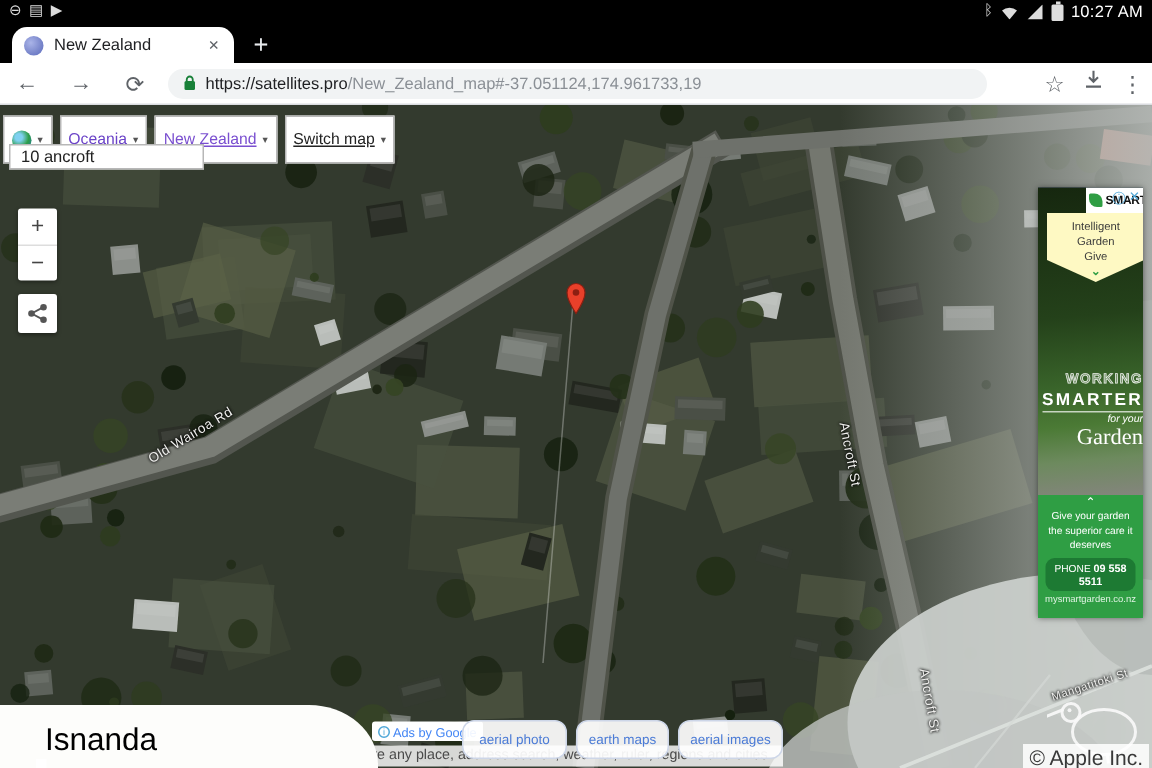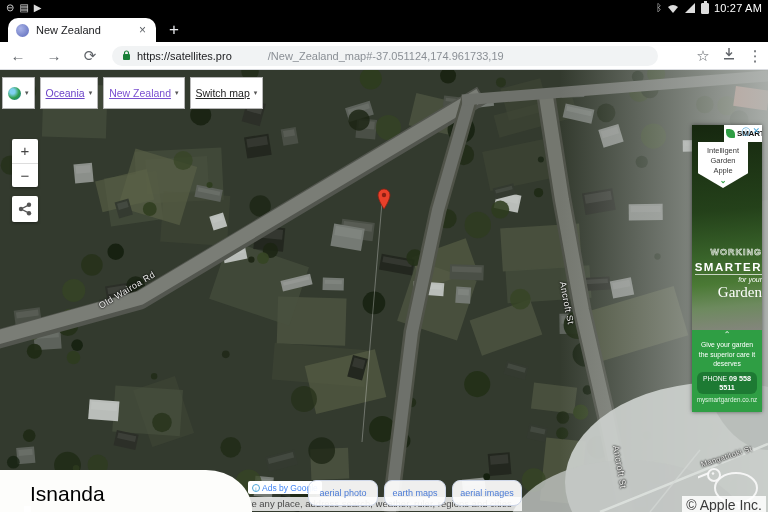--- a/index.html
+++ b/index.html
@@ -29,21 +29,21 @@
     font-size:17px; text-align:center; line-height:23px; cursor:pointer; }
 
   
   .toolbar { position:absolute; top:42px; left:0; width:768px; height:28px; background:#fff;
     border-bottom:1px solid #dadce0; display:flex; align-items:center; }
   .nav-ico { color:#5f6368; font-size:15px; width:36px; text-align:center; cursor:pointer; }
   .omnibox { margin-left:4px; width:546px; height:20px; background:#f1f3f4; border-radius:11px;
     display:flex; align-items:center; padding:0 10px; gap:6px; overflow:hidden; }
   .url { font-size:11px; white-space:nowrap; }
   .url .host { color:#202124; }
-  .url .path { color:#8a8f95;margin-left:36px; }
+  .url .path { color:#8a8f95; }
   .tb-right { display:flex; align-items:center; margin-left:auto; }
   .tb-right .nav-ico { width:26px; }
 
   
   .map { position:absolute; top:70px; left:0; width:768px; height:442px; background:#343b30; overflow:hidden; }
   .map svg.base { position:absolute; top:0; left:0; }
 
   .street { position:absolute; color:#f0f0ee; font-size:9px; letter-spacing:.4px; white-space:nowrap;
     text-shadow:0 0 2px #000, 0 0 2px #000; }
 
@@ -76,21 +76,21 @@
     box-shadow:0 0 4px rgba(0,0,0,.5); }
   .ad-photo { position:absolute; inset:0;
     background:linear-gradient(175deg,#16270f 0%,#24411a 30%,#39642a 46%,#4b7a35 55%,#6d8a5e 63%,#84857d 72%,#3f5b2f 84%,#2f9e44 90%,#2f9e44 100%); }
   .adchoices { position:absolute; right:2px; top:1px; color:#4ea7d8; font-size:9px; display:flex; gap:2px; z-index:5; }
   .adchoices span { cursor:pointer; }
   .ad-head { position:absolute; top:0; left:0; width:70px; height:17px; background:#fff; z-index:3;
     display:flex; align-items:center; padding:0 2px; gap:2px;margin-left:32px; }
   .leaf { width:9px; height:9px; background:#2f9e44; border-radius:1px 60% 1px 60%; flex:0 0 auto; }
   .brand-smart { font-size:8px; font-weight:bold; color:#111; letter-spacing:-.2px; }
   .brand-garden { font-size:8.5px; color:#1c3a22; font-family:"Liberation Serif",serif; letter-spacing:-.2px; }
-  .pennant { position:absolute; top:17px; left:6px; width:50px; height:46px; background:#ffffff; z-index:2;
+  .pennant { position:absolute; top:17px; left:6px; width:65px; height:46px; background:#fef9c3; z-index:2;
     clip-path:polygon(0 0,100% 0,100% 68%,50% 100%,0 68%);
     text-align:center; font-size:7.5px; color:#3a3a3a; padding-top:4px; line-height:1.35; }
   .pennant .chev { color:#2f9e44; font-size:8px; font-weight:bold; }
   .ad-working { position:absolute; top:122px; left:0; width:70px; text-align:right; color:#fff; z-index:2; }
   .w1 { font-size:9px; font-weight:bold; letter-spacing:1px; color:rgba(255,255,255,.28);
     -webkit-text-stroke:.5px rgba(255,255,255,.9); }
   .w2 { font-size:11.5px; font-weight:bold; letter-spacing:1.5px; border-bottom:1px solid rgba(255,255,255,.7);
     display:inline-block; padding-bottom:1px; }
   .w3 { font-size:7px; font-style:italic; margin-top:1px; }
   .w4 { font-size:15px; font-family:"Liberation Serif",serif; margin-top:1px; }
@@ -541,20 +541,21 @@
       <div class="ddl">
         <a class="lnk-country">New Zealand</a>
         <span class="caret">▾</span>
       </div>
       <div class="ddl">
         <a class="lnk-plain">Switch map</a>
         <span class="caret">▾</span>
       </div>
     </div>
 
+    <input class="searchbox" type="text" value="10 ancroft" style="">
 
     <div class="zoomctl">
       <div class="zbtn">+</div>
       <div class="zbtn">−</div>
     </div>
     <div class="sharectl">
       <svg width="14" height="14">
         <circle cx="11" cy="2.8" r="2.2" fill="#555"></circle>
           <circle cx="3" cy="7" r="2.2" fill="#555"></circle>
           <circle cx="11" cy="11.2" r="2.2" fill="#555"></circle>
@@ -569,21 +570,21 @@
         <span class="brand-smart">SMART</span>
         <span class="brand-garden">Garden</span>
       </div>
       <div class="adchoices">
         <span>ⓘ</span>
         <span>✕</span>
       </div>
       <div class="pennant">
         <div>Intelligent</div>
         <div>Garden</div>
-        <div>Apple</div>
+        <div>Give</div>
         <div class="chev">⌄</div>
       </div>
       <div class="ad-working">
         <div class="w1">WORKING</div>
         <div><span class="w2">SMARTER</span></div>
         <div class="w3">for your</div>
         <div class="w4">Garden</div>
       </div>
       <div class="ad-green">
         <div class="up">⌃</div>

